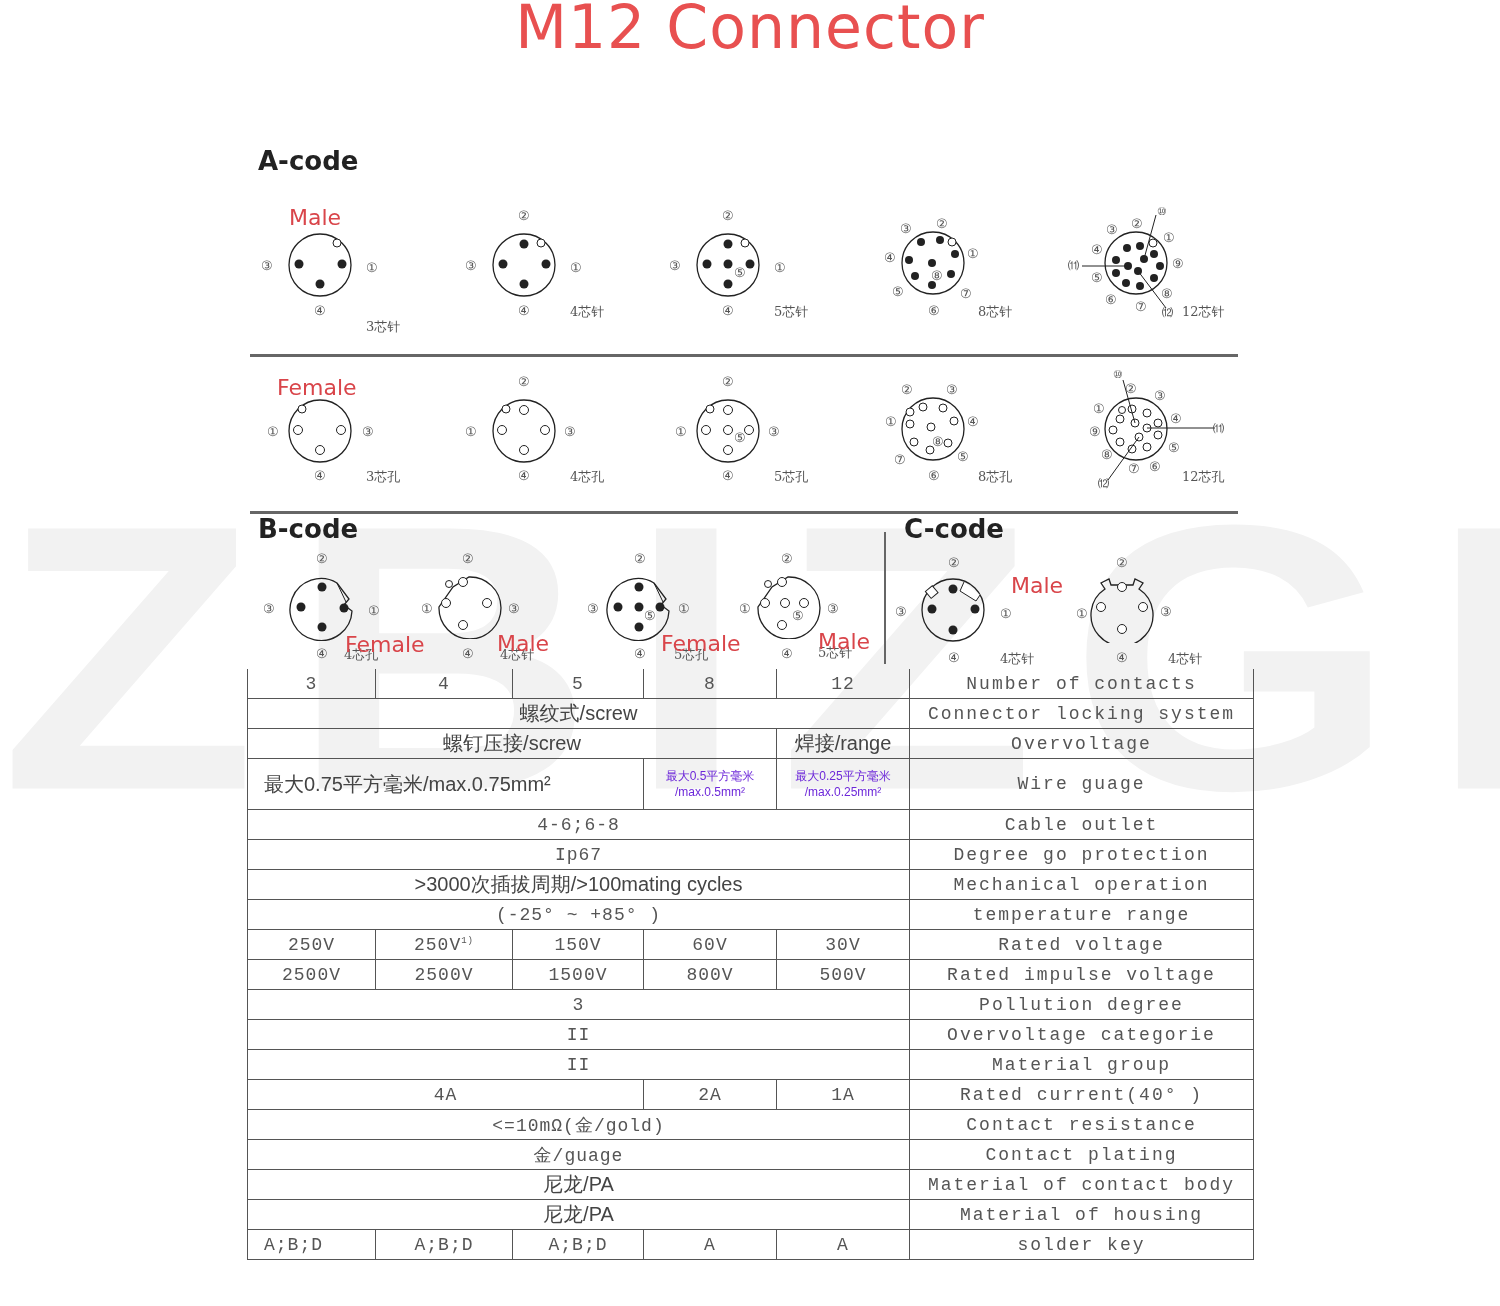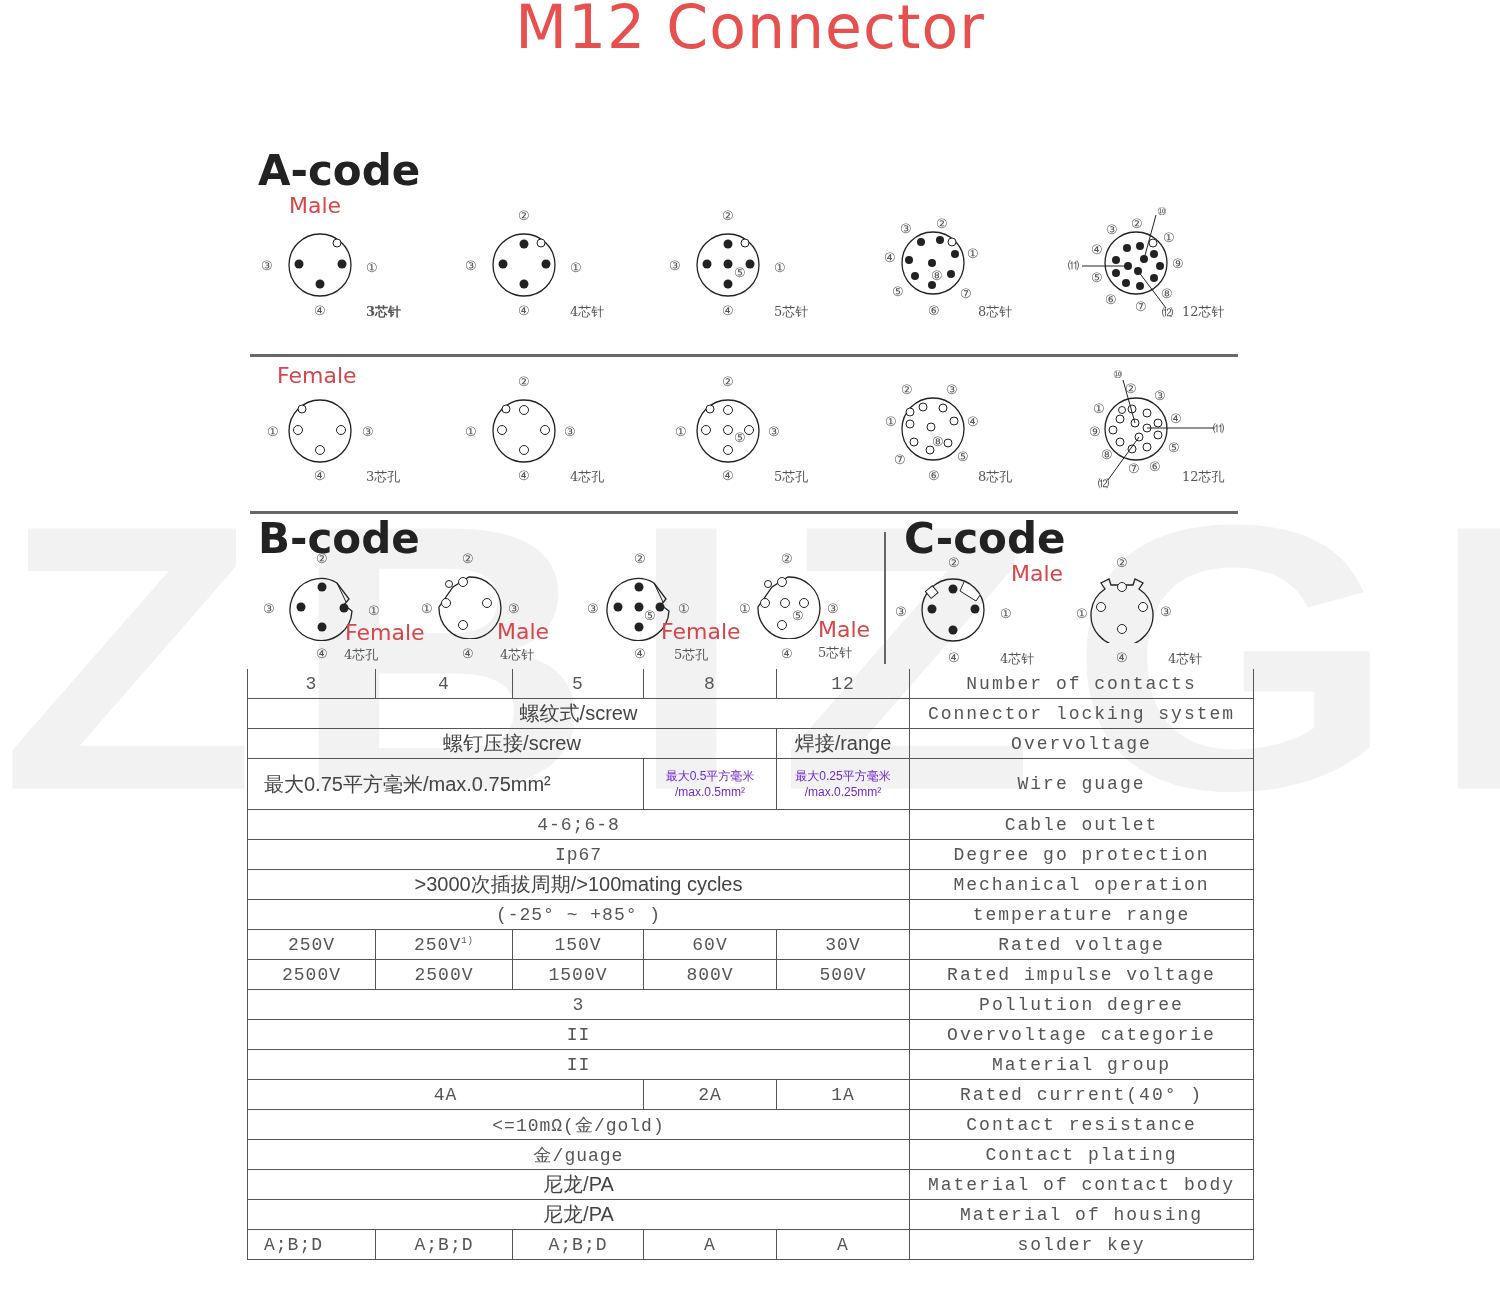--- a/index.html
+++ b/index.html
@@ -1,20 +1,20 @@
 <!DOCTYPE html>
 <html><head>
 <meta charset="utf-8">
 <style>
   html, body { margin:0; padding:0; background:#ffffff; }
   body { width:1500px; height:1306px; position:relative; overflow:hidden; font-family:"DejaVu Sans", sans-serif; color:#333; }
   .watermark { position:absolute; left:0; top:488px; width:1500px; height:340px; font-family:"Liberation Sans", sans-serif; font-weight:bold; font-size:420px; line-height:340px; color:#f2f2f2; letter-spacing:34px; text-align:center; z-index:0; white-space:nowrap; transform:scaleY(0.9); }
   .title { position:absolute; left:0; top:-8px; width:1500px; text-align:center; font-family:"DejaVu Sans", sans-serif; font-size:60px; color:#e85050; z-index:2; letter-spacing:1px; }
-  .section-title { position:absolute; font-family:"DejaVu Sans", sans-serif; font-weight:bold; font-size:42px; color:#222; z-index:2; }
-  .gender { position:absolute; font-family:"DejaVu Sans", sans-serif; font-size:22px; color:#d9454a; z-index:3; }
+  .section-title { position:absolute; font-family:"DejaVu Sans", sans-serif; font-weight:bold; font-size:26px; color:#222; z-index:2; }
+  .gender { position:absolute; font-family:"DejaVu Sans", sans-serif; font-size:22px; color:#d9454a; z-index:3;margin-top:12px; }
   .hr { position:absolute; height:3px; background:#666; z-index:2; }
   .vr { position:absolute; width:2px; background:#666; z-index:2; }
   .conn { position:absolute; z-index:2; }
   .cap { position:absolute; font-family:"DejaVu Serif", serif; font-size:13px; color:#555; z-index:2; }
   .num { position:absolute; font-family:"DejaVu Serif", serif; font-size:13px; color:#555; z-index:2; }
   table.spec { position:absolute; left:247px; top:669px; width:1006px; border-collapse:collapse; z-index:2; table-layout:fixed; }
   table.spec td { border:1.5px solid #555; text-align:center; font-family:"Liberation Mono", monospace; font-size:18px; color:#555; padding:0; height:29px; letter-spacing:1px; }
   table.spec td.sans { font-family:"Liberation Sans", sans-serif; font-size:20px; letter-spacing:0; color:#444; }
   table.spec td.small { font-family:"Liberation Sans", sans-serif; font-size:12px; line-height:16px; letter-spacing:0; color:#6d28d9; }
   table.spec td.label { font-family:"Liberation Mono", monospace; font-size:18px; letter-spacing:2px; color:#555; }
@@ -33,21 +33,21 @@
 <svg class="conn" style="left:287px;top:232px;" width="66" height="66">
     <circle cx="33" cy="33" r="31" fill="none" stroke="#222" stroke-width="1.3"></circle>
     <circle cx="50" cy="11" r="4" fill="#fff" stroke="#222"></circle>
     <circle cx="12" cy="32" r="4.5" fill="#222"></circle>
     <circle cx="55" cy="32" r="4.5" fill="#222"></circle>
     <circle cx="33" cy="52" r="4.5" fill="#222"></circle>
   </svg>
 <span class="num" style="left:261px;top:258px;">③</span>
 <span class="num" style="left:366px;top:260px;">①</span>
 <span class="num" style="left:314px;top:303px;">④</span>
-<span class="cap" style="left:366px;top:303px;font-weight:bold;">3芯针</span>
+<span class="cap" style="left:366px;top:318px;">3芯针</span>
 
 <svg class="conn" style="left:491px;top:232px;" width="66" height="66">
     <circle cx="33" cy="33" r="31" fill="none" stroke="#222" stroke-width="1.3"></circle>
     <circle cx="50" cy="11" r="4" fill="#fff" stroke="#222"></circle>
     <circle cx="33" cy="12" r="4.5" fill="#222"></circle>
     <circle cx="12" cy="32" r="4.5" fill="#222"></circle>
     <circle cx="55" cy="32" r="4.5" fill="#222"></circle>
     <circle cx="33" cy="52" r="4.5" fill="#222"></circle>
   </svg>
 <span class="num" style="left:518px;top:208px;">②</span>

